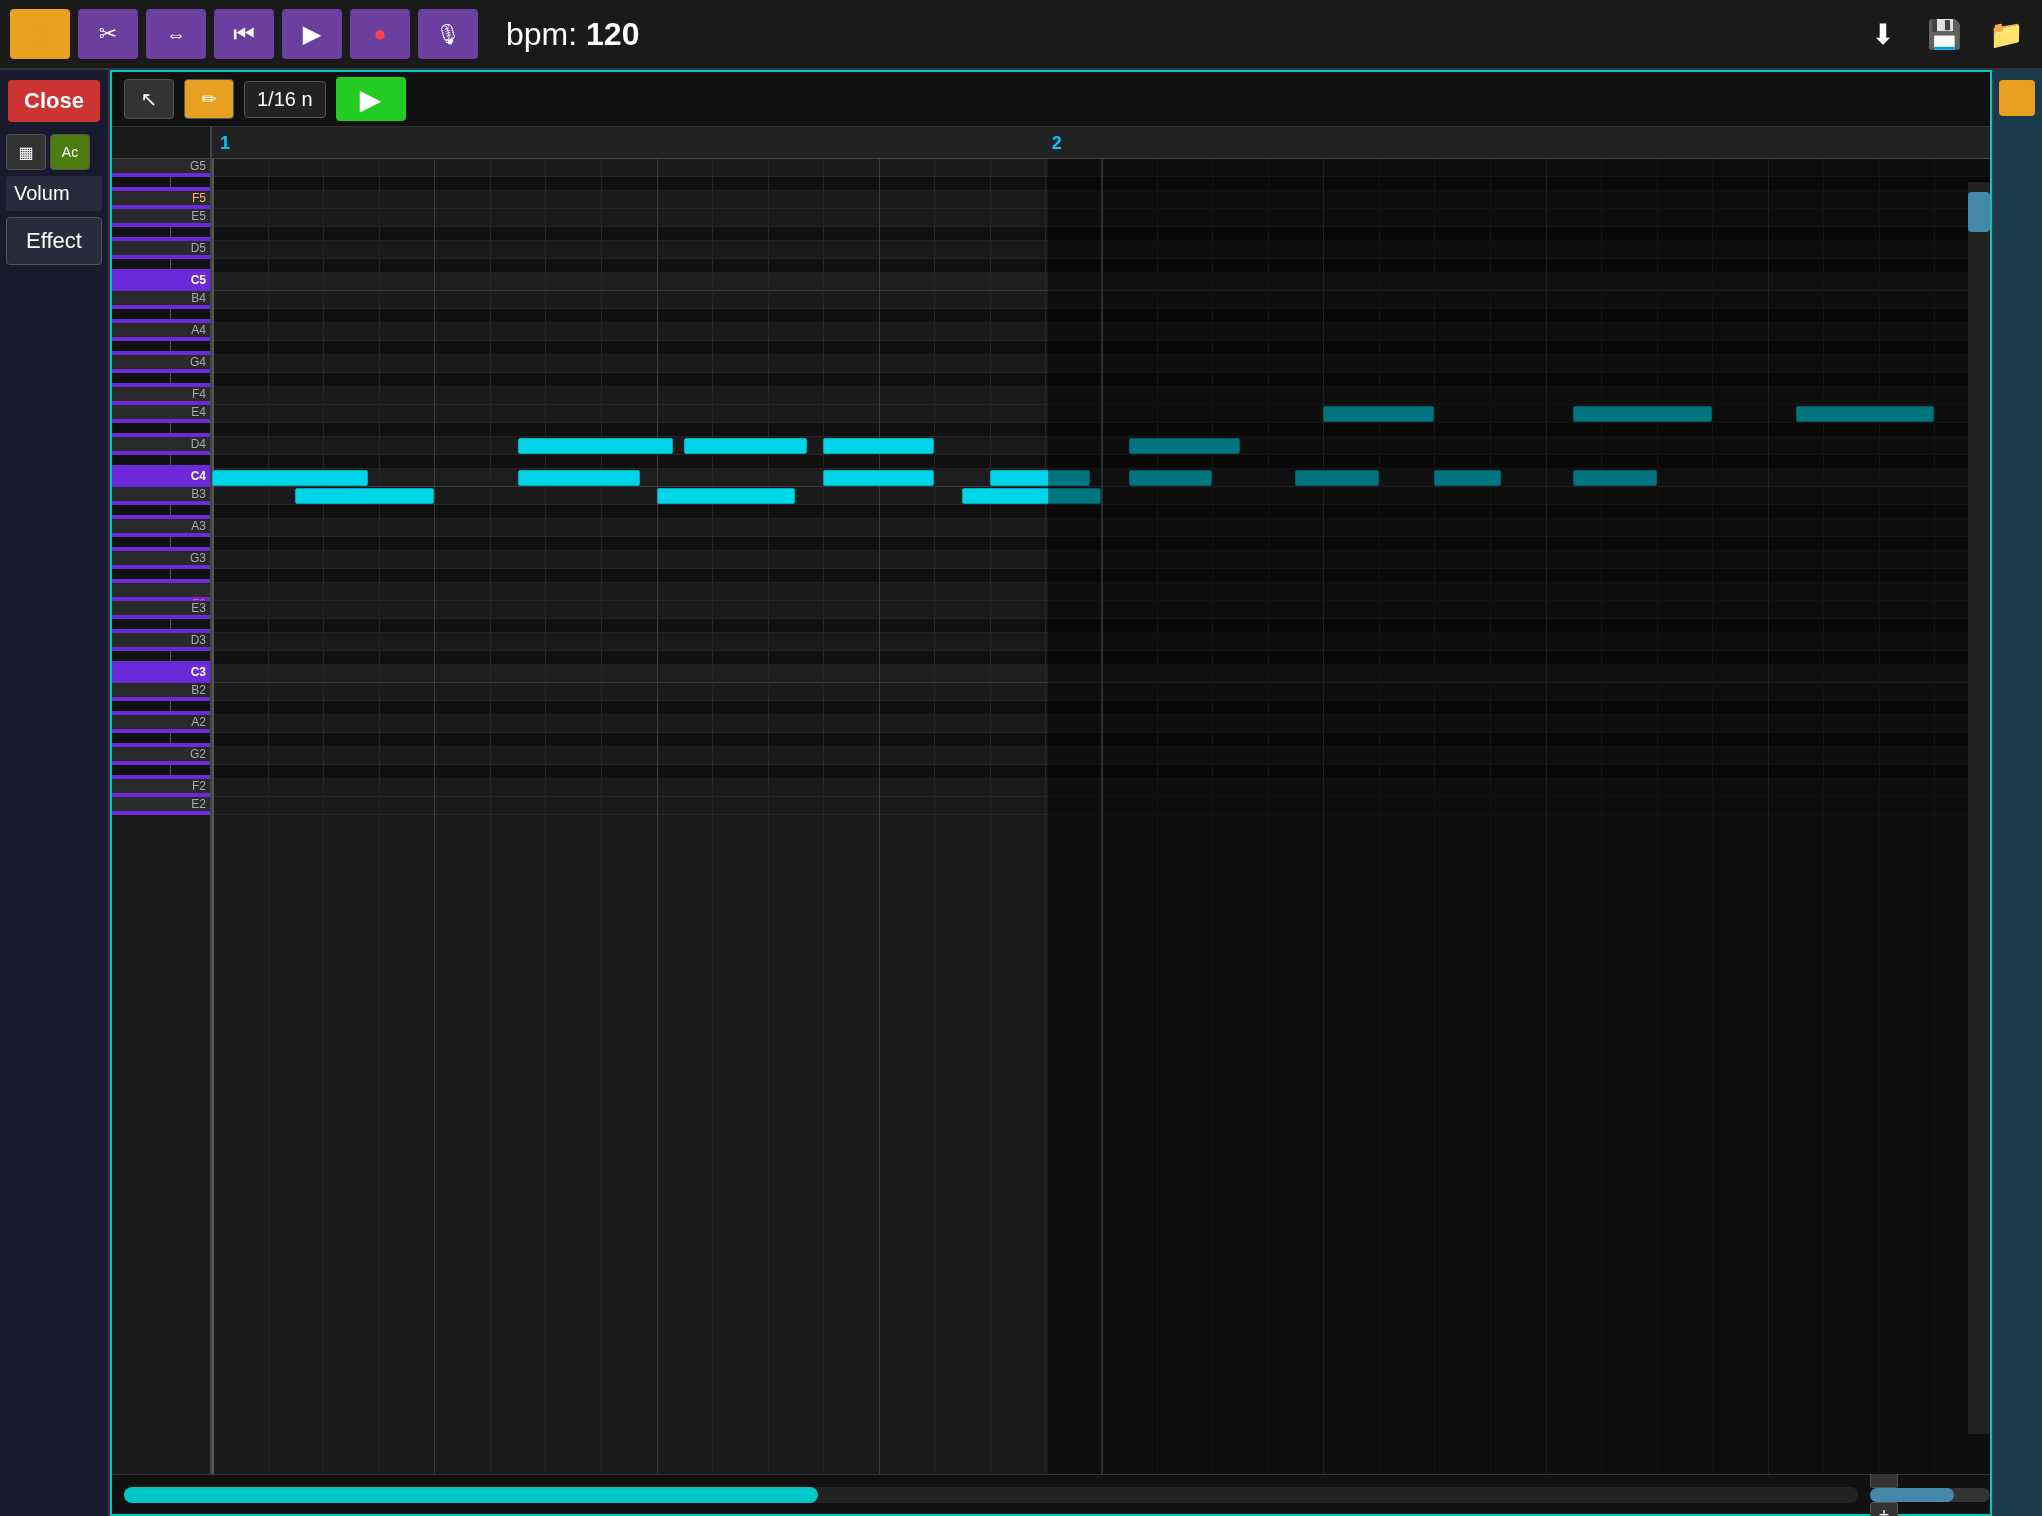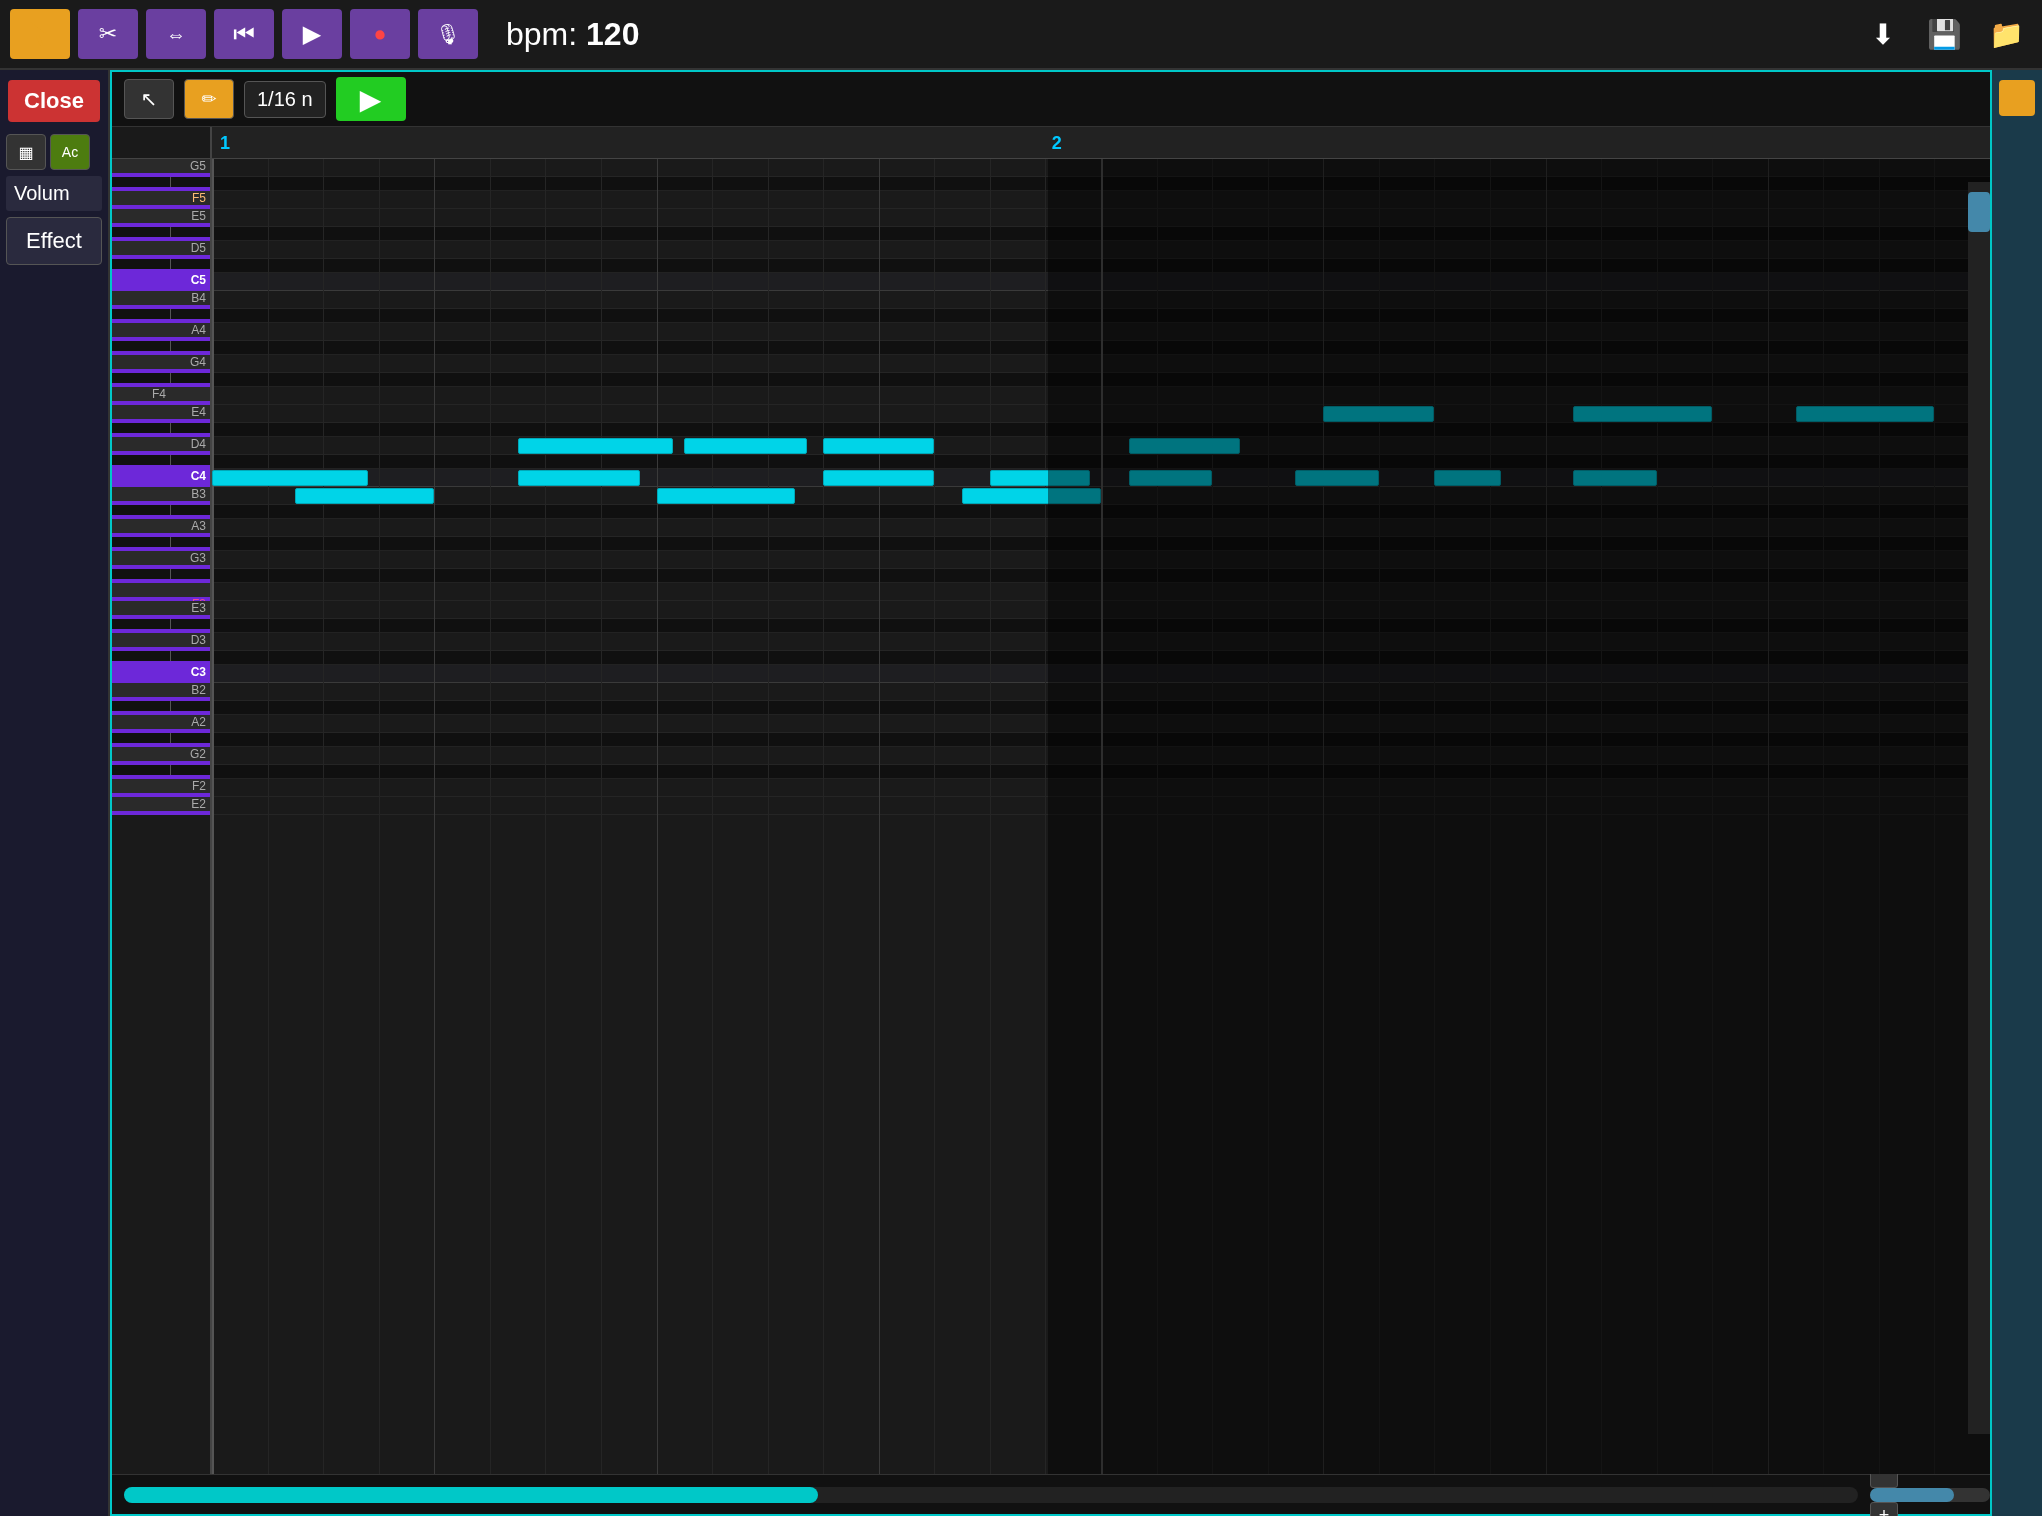--- a/index.html
+++ b/index.html
@@ -494,21 +494,21 @@
             </div>
             <div class="piano-key black-key" style="height: 14px; background: rgb(17, 17, 17);">
               <div class="black-marker"></div>
             </div>
             <div class="piano-key white-key" style="height: 18px;">
               <span style="font-size: 12px; color: rgb(170, 170, 170); font-weight: normal; padding-right: 4px;">G4</span>
             </div>
             <div class="piano-key black-key" style="height: 14px; background: rgb(17, 17, 17);">
               <div class="black-marker"></div>
             </div>
-            <div class="piano-key white-key" style="height: 18px; justify-content: center;">
+            <div class="piano-key white-key" style="height: 18px;">
               <span style="font-size: 12px; color: rgb(170, 170, 170); font-weight: normal; padding-right: 4px;">F4</span>
             </div>
             <div class="piano-key white-key" style="height: 18px;">
               <span style="font-size: 12px; color: rgb(170, 170, 170); font-weight: normal; padding-right: 4px;">E4</span>
             </div>
             <div class="piano-key black-key" style="height: 14px; background: rgb(17, 17, 17);">
               <div class="black-marker"></div>
             </div>
             <div class="piano-key white-key" style="height: 18px;">
               <span style="font-size: 12px; color: rgb(170, 170, 170); font-weight: normal; padding-right: 4px;">D4</span>

